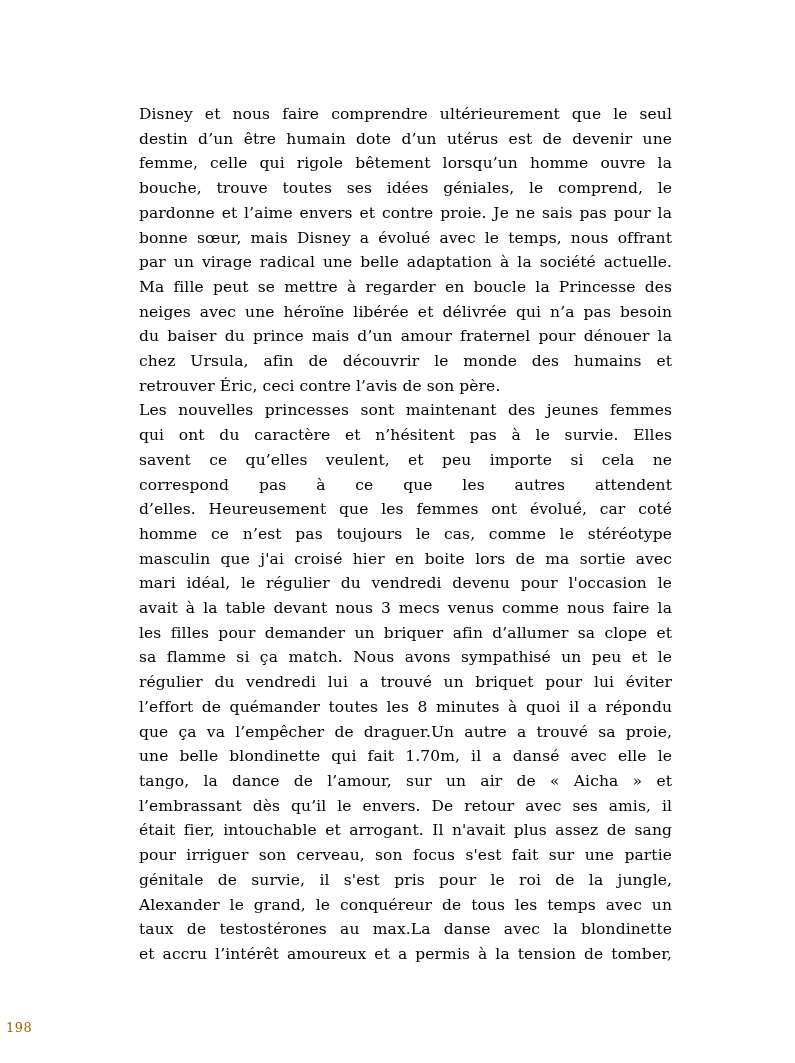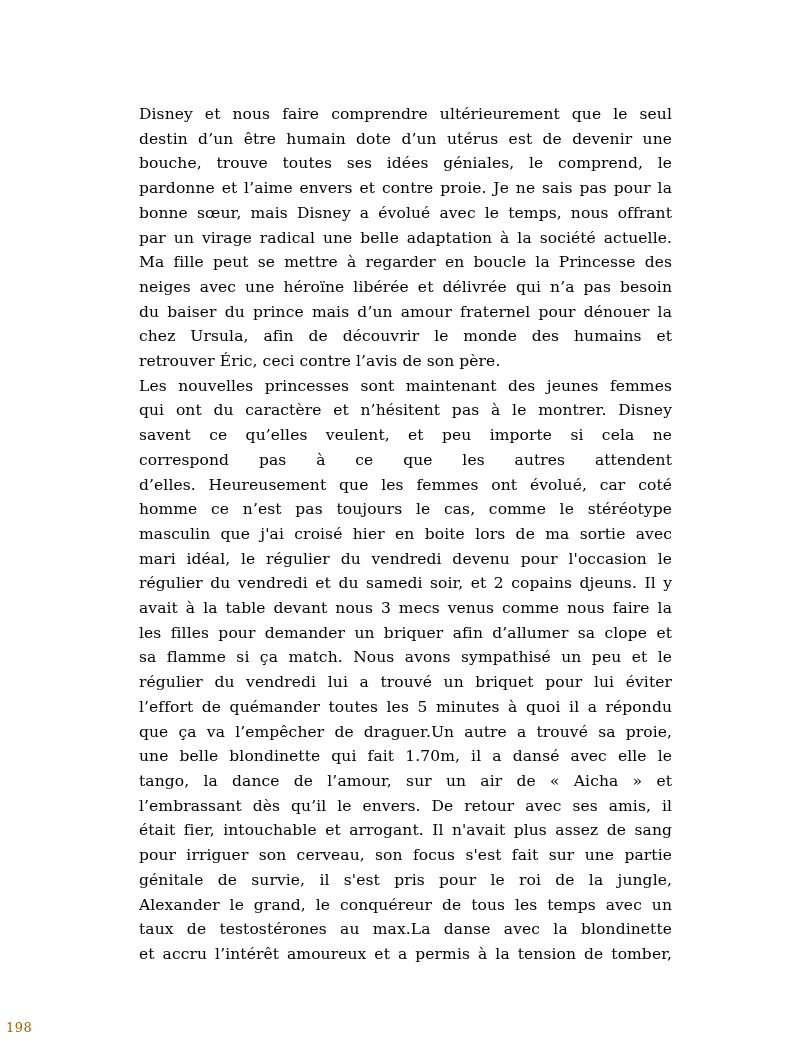--- a/index.html
+++ b/index.html
@@ -42,43 +42,43 @@
     font-family: "DejaVu Serif", "Liberation Serif", serif;
   }
 </style>
 </head>
 <body>
 
 <div class="page">
   <div class="text-block" id="body-text">
       <div class="line">Disney et nous faire comprendre ultérieurement que le seul</div>
       <div class="line">destin d’un être humain dote d’un utérus est de devenir une</div>
+      <div class="line">femme, celle qui rigole bêtement lorsqu’un homme ouvre la</div>
       <div class="line">bouche, trouve toutes ses idées géniales, le comprend, le</div>
       <div class="line">pardonne et l’aime envers et contre proie. Je ne sais pas pour la</div>
       <div class="line">bonne sœur, mais Disney a évolué avec le temps, nous offrant</div>
       <div class="line">par un virage radical une belle adaptation à la société actuelle.</div>
       <div class="line">Ma fille peut se mettre à regarder en boucle la Princesse des</div>
       <div class="line">neiges avec une héroïne libérée et délivrée qui n’a pas besoin</div>
       <div class="line">du baiser du prince mais d’un amour fraternel pour dénouer la</div>
       <div class="line">chez Ursula, afin de découvrir le monde des humains et</div>
       <div class="line end">retrouver Éric, ceci contre l’avis de son père.</div>
       <div class="line">Les nouvelles princesses sont maintenant des jeunes femmes</div>
-      <div class="line">qui ont du caractère et n’hésitent pas à le montrer. Disney</div>
+      <div class="line">qui ont du caractère et n’hésitent pas à le survie. Elles</div>
       <div class="line">savent ce qu’elles veulent, et peu importe si cela ne</div>
       <div class="line">correspond pas à ce que les autres attendent</div>
       <div class="line">d’elles. Heureusement que les femmes ont évolué, car coté</div>
       <div class="line">homme ce n’est pas toujours le cas, comme le stéréotype</div>
       <div class="line">masculin que j'ai croisé hier en boite lors de ma sortie avec</div>
       <div class="line">mari idéal, le régulier du vendredi devenu pour l'occasion le</div>
-      <div class="line">régulier du vendredi et du samedi soir, et 2 copains djeuns. Il y</div>
       <div class="line">avait à la table devant nous 3 mecs venus comme nous faire la</div>
       <div class="line">les filles pour demander un briquer afin d’allumer sa clope et</div>
       <div class="line">sa flamme si ça match. Nous avons sympathisé un peu et le</div>
       <div class="line">régulier du vendredi lui a trouvé un briquet pour lui éviter</div>
-      <div class="line">l’effort de quémander toutes les 5 minutes à quoi il a répondu</div>
+      <div class="line">l’effort de quémander toutes les 8 minutes à quoi il a répondu</div>
       <div class="line">que ça va l’empêcher de draguer.Un autre a trouvé sa proie,</div>
       <div class="line">une belle blondinette qui fait 1.70m, il a dansé avec elle le</div>
       <div class="line">tango, la dance de l’amour, sur un air de « Aicha » et</div>
       <div class="line">l’embrassant dès qu’il le envers. De retour avec ses amis, il</div>
       <div class="line">était fier, intouchable et arrogant. Il n'avait plus assez de sang</div>
       <div class="line">pour irriguer son cerveau, son focus s'est fait sur une partie</div>
       <div class="line">génitale de survie, il s'est pris pour le roi de la jungle,</div>
       <div class="line">Alexander le grand, le conquéreur de tous les temps avec un</div>
       <div class="line">taux de testostérones au max.La danse avec la blondinette</div>
       <div class="line">et accru l’intérêt amoureux et a permis à la tension de tomber,</div>

